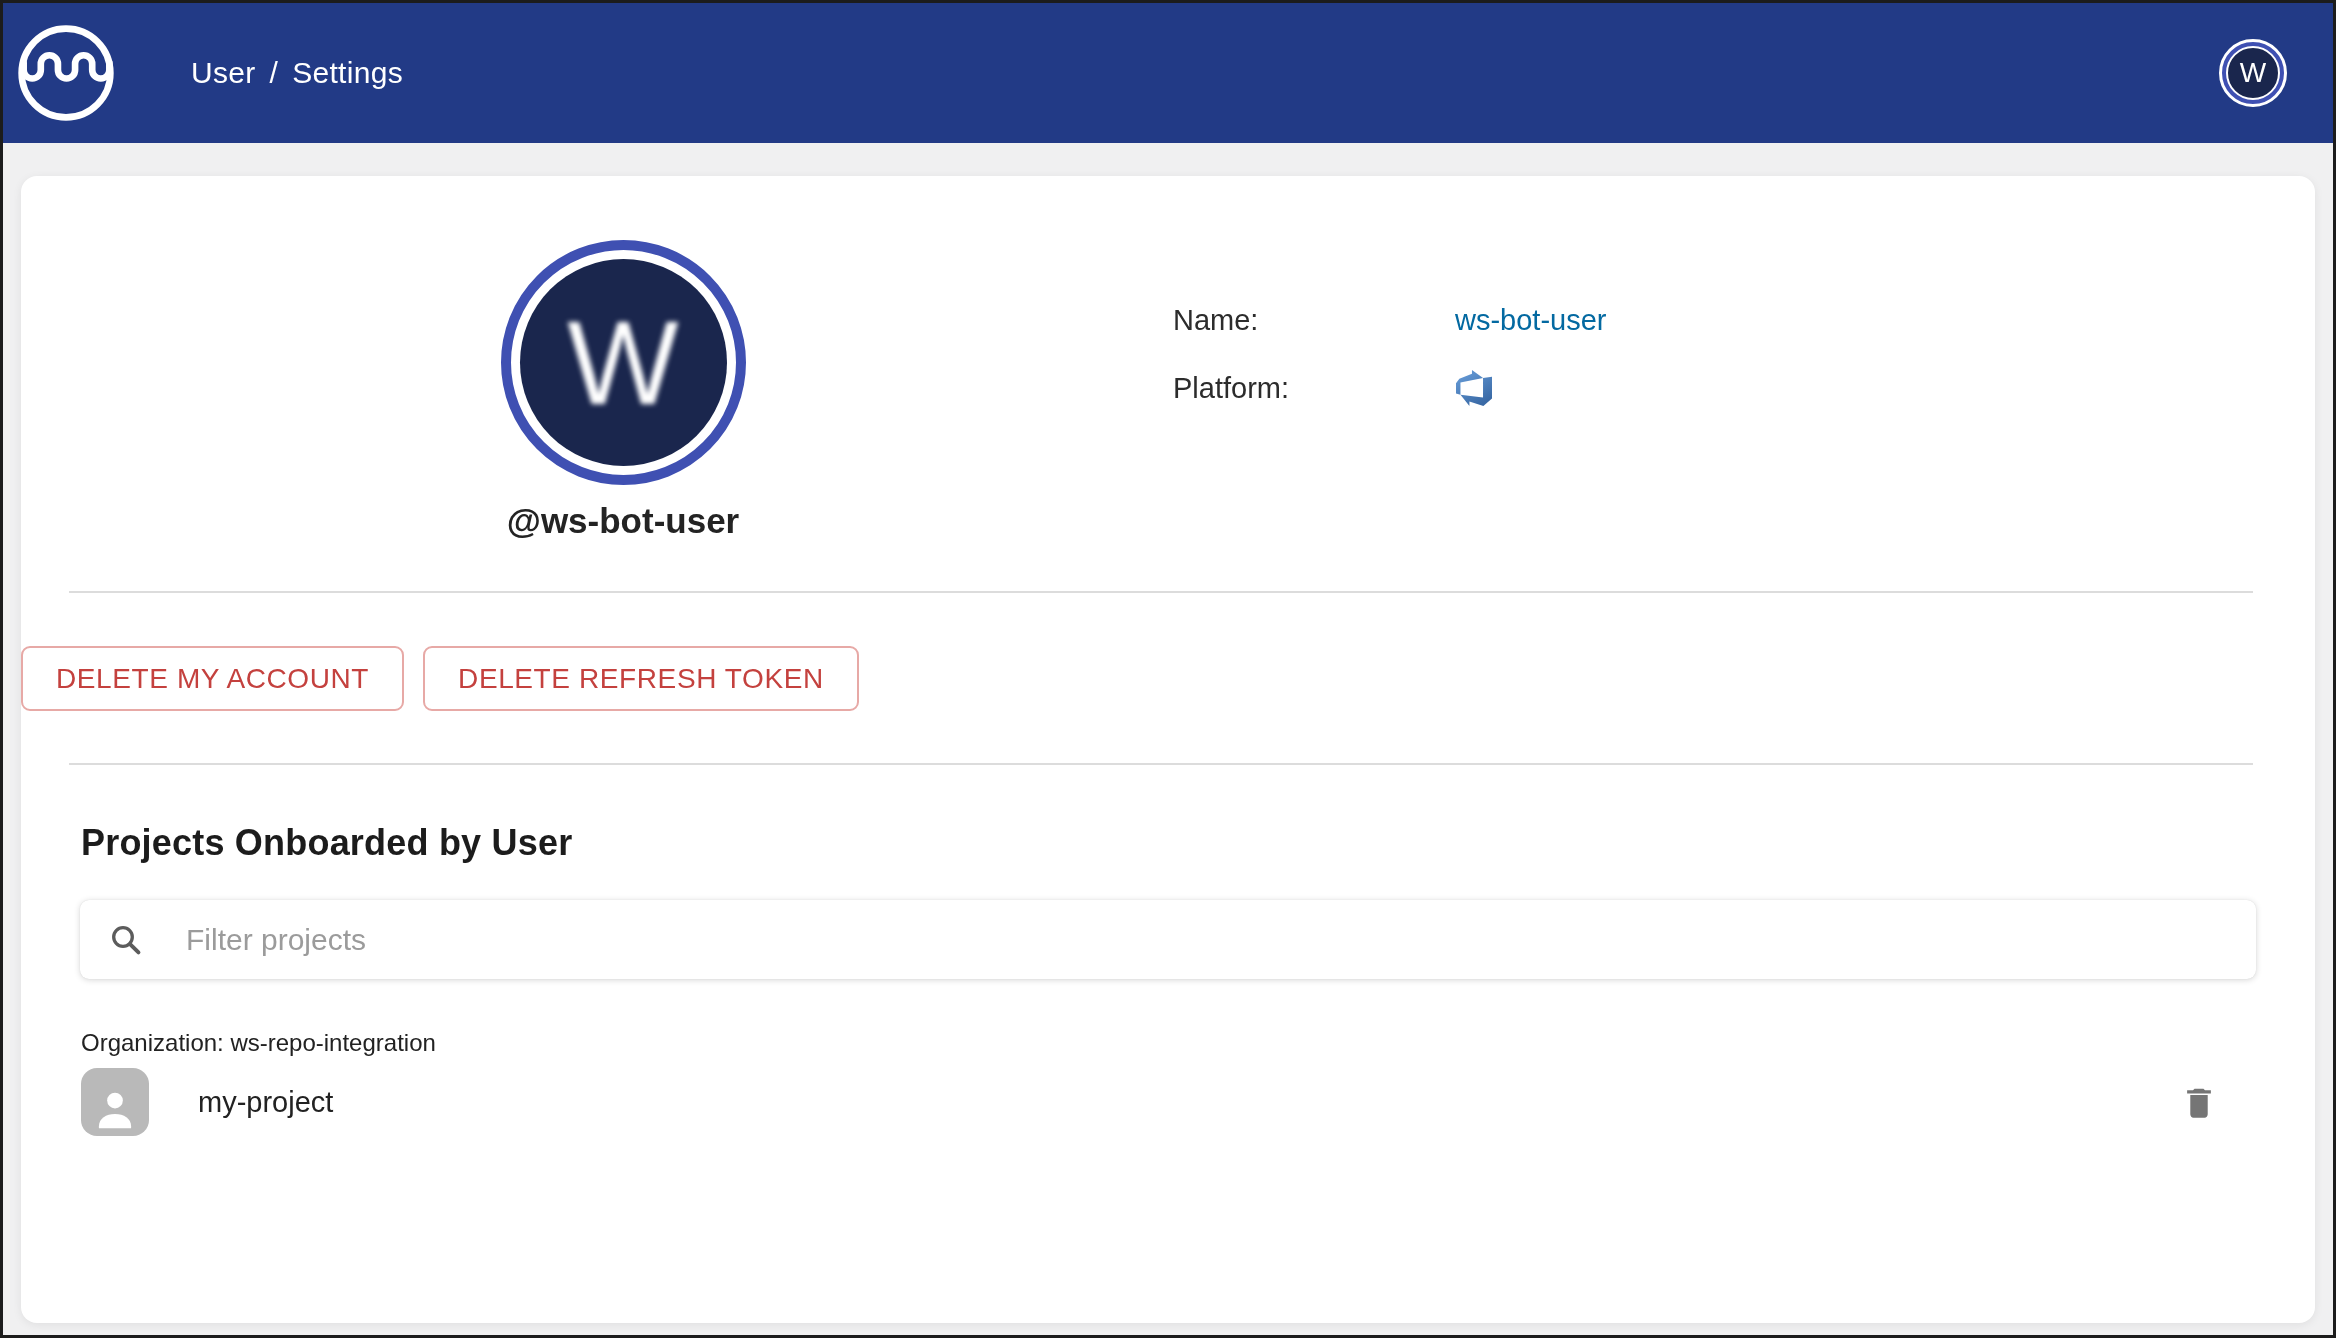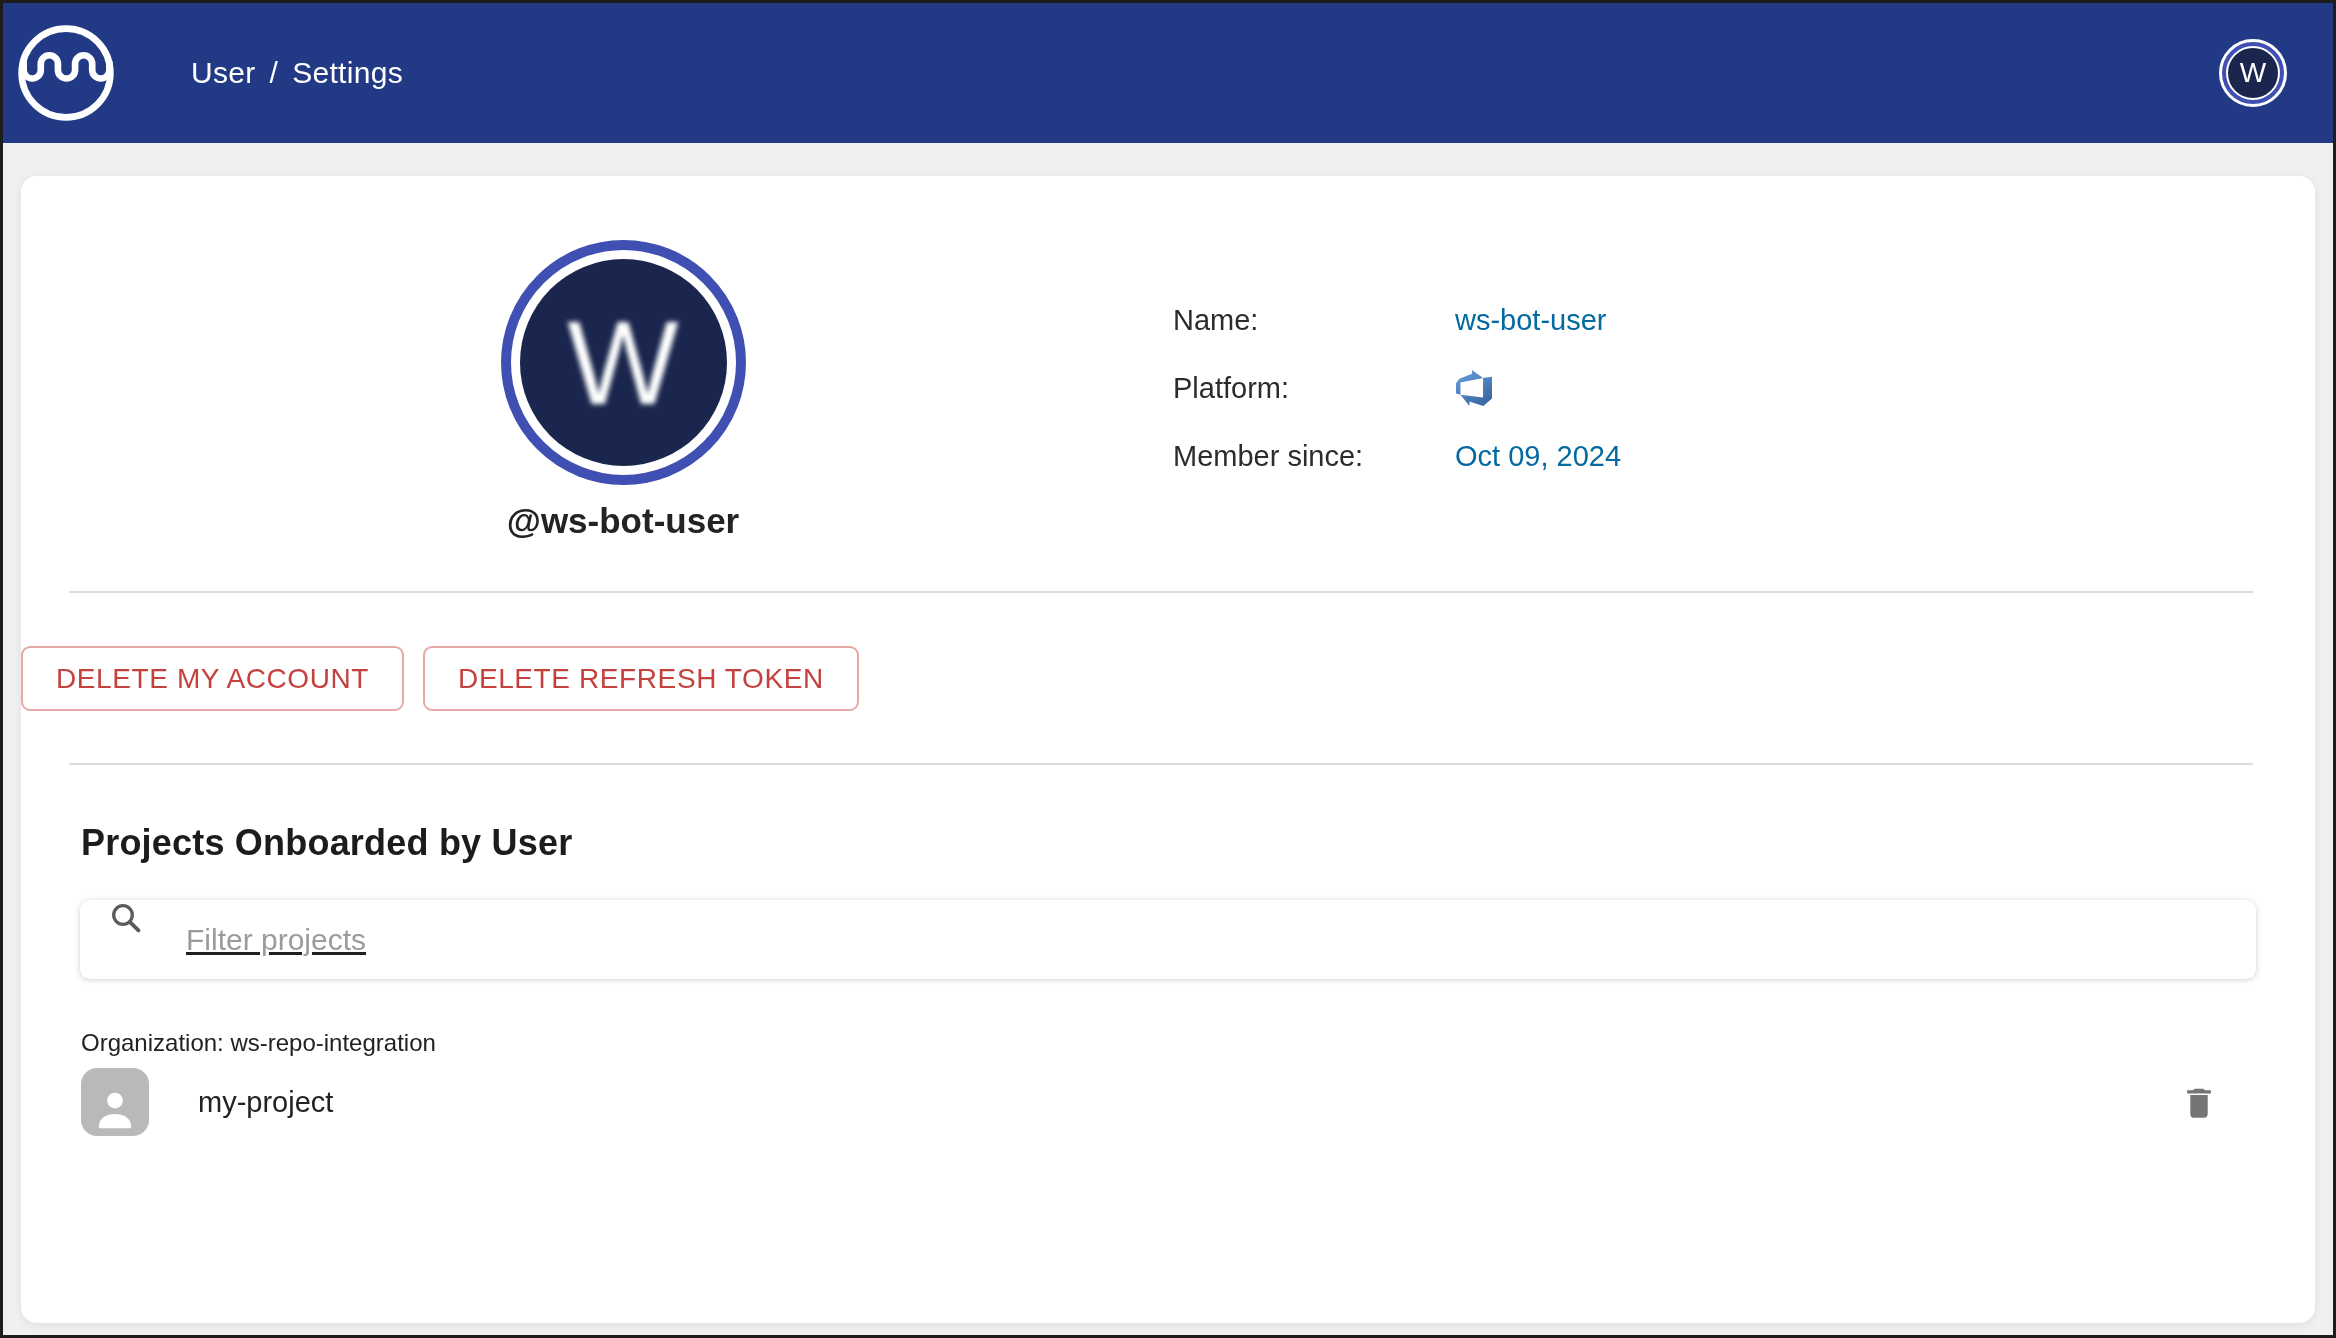--- a/index.html
+++ b/index.html
@@ -88,21 +88,21 @@
   }
   
   .section-title{
     margin:57px 0 0 60px;
     font-size:36px;font-weight:700;color:#1c1c1c;letter-spacing:.2px;
   }
   .filter-box{
     margin:36px 59px 0 59px;height:79px;
     background:#fff;border-radius:9px;
     box-shadow:0 1px 6px rgba(0,0,0,.16),0 0 1px rgba(0,0,0,.12);
-    display:flex;padding-left:28px;text-decoration:underline;
+    display:flex;align-items:center;padding-left:28px;
   }
   .search-icon{width:36px;height:36px;flex:0 0 auto;}
   .filter-input{
     border:none;outline:none;flex:1;height:100%;
     margin-left:40px;font-size:30px;color:#333;
     font-family:"Liberation Sans","DejaVu Sans",sans-serif;
     background:transparent;
   }
   .filter-input::placeholder{color:#9b9b9b;}
   .org-label{margin:50px 0 0 60px;font-size:24px;color:#222;}
@@ -173,24 +173,20 @@
               <defs>
                 <linearGradient id="adoGrad" x1="0" y1="0" x2="0.6" y2="1">
                   <stop offset="0" stop-color="#6aa0dc"></stop>
                   <stop offset="1" stop-color="#3a6aa6"></stop>
                 </linearGradient>
               </defs>
               <path fill="url(#adoGrad)" d="M0 8.877L2.247 5.91l8.405-3.416V.022l7.37 5.393L2.966 8.338v8.225L0 15.707zm24-4.45v14.651l-5.753 4.9-9.303-3.057v3.056l-5.978-7.416 15.057 1.798V5.415z"></path>
             </svg>
           </div>
         </div>
-        <div class="info-row">
-          <div class="info-label">Member since:</div>
-          <div class="info-value">Oct 09, 2024</div>
-        </div>
       </div>
     </div>
 
     <div class="divider d1"></div>
 
     <div class="btn-stack">
       <button class="danger-btn">DELETE MY ACCOUNT</button>
       <button class="danger-btn">DELETE REFRESH TOKEN</button>
     </div>
 

